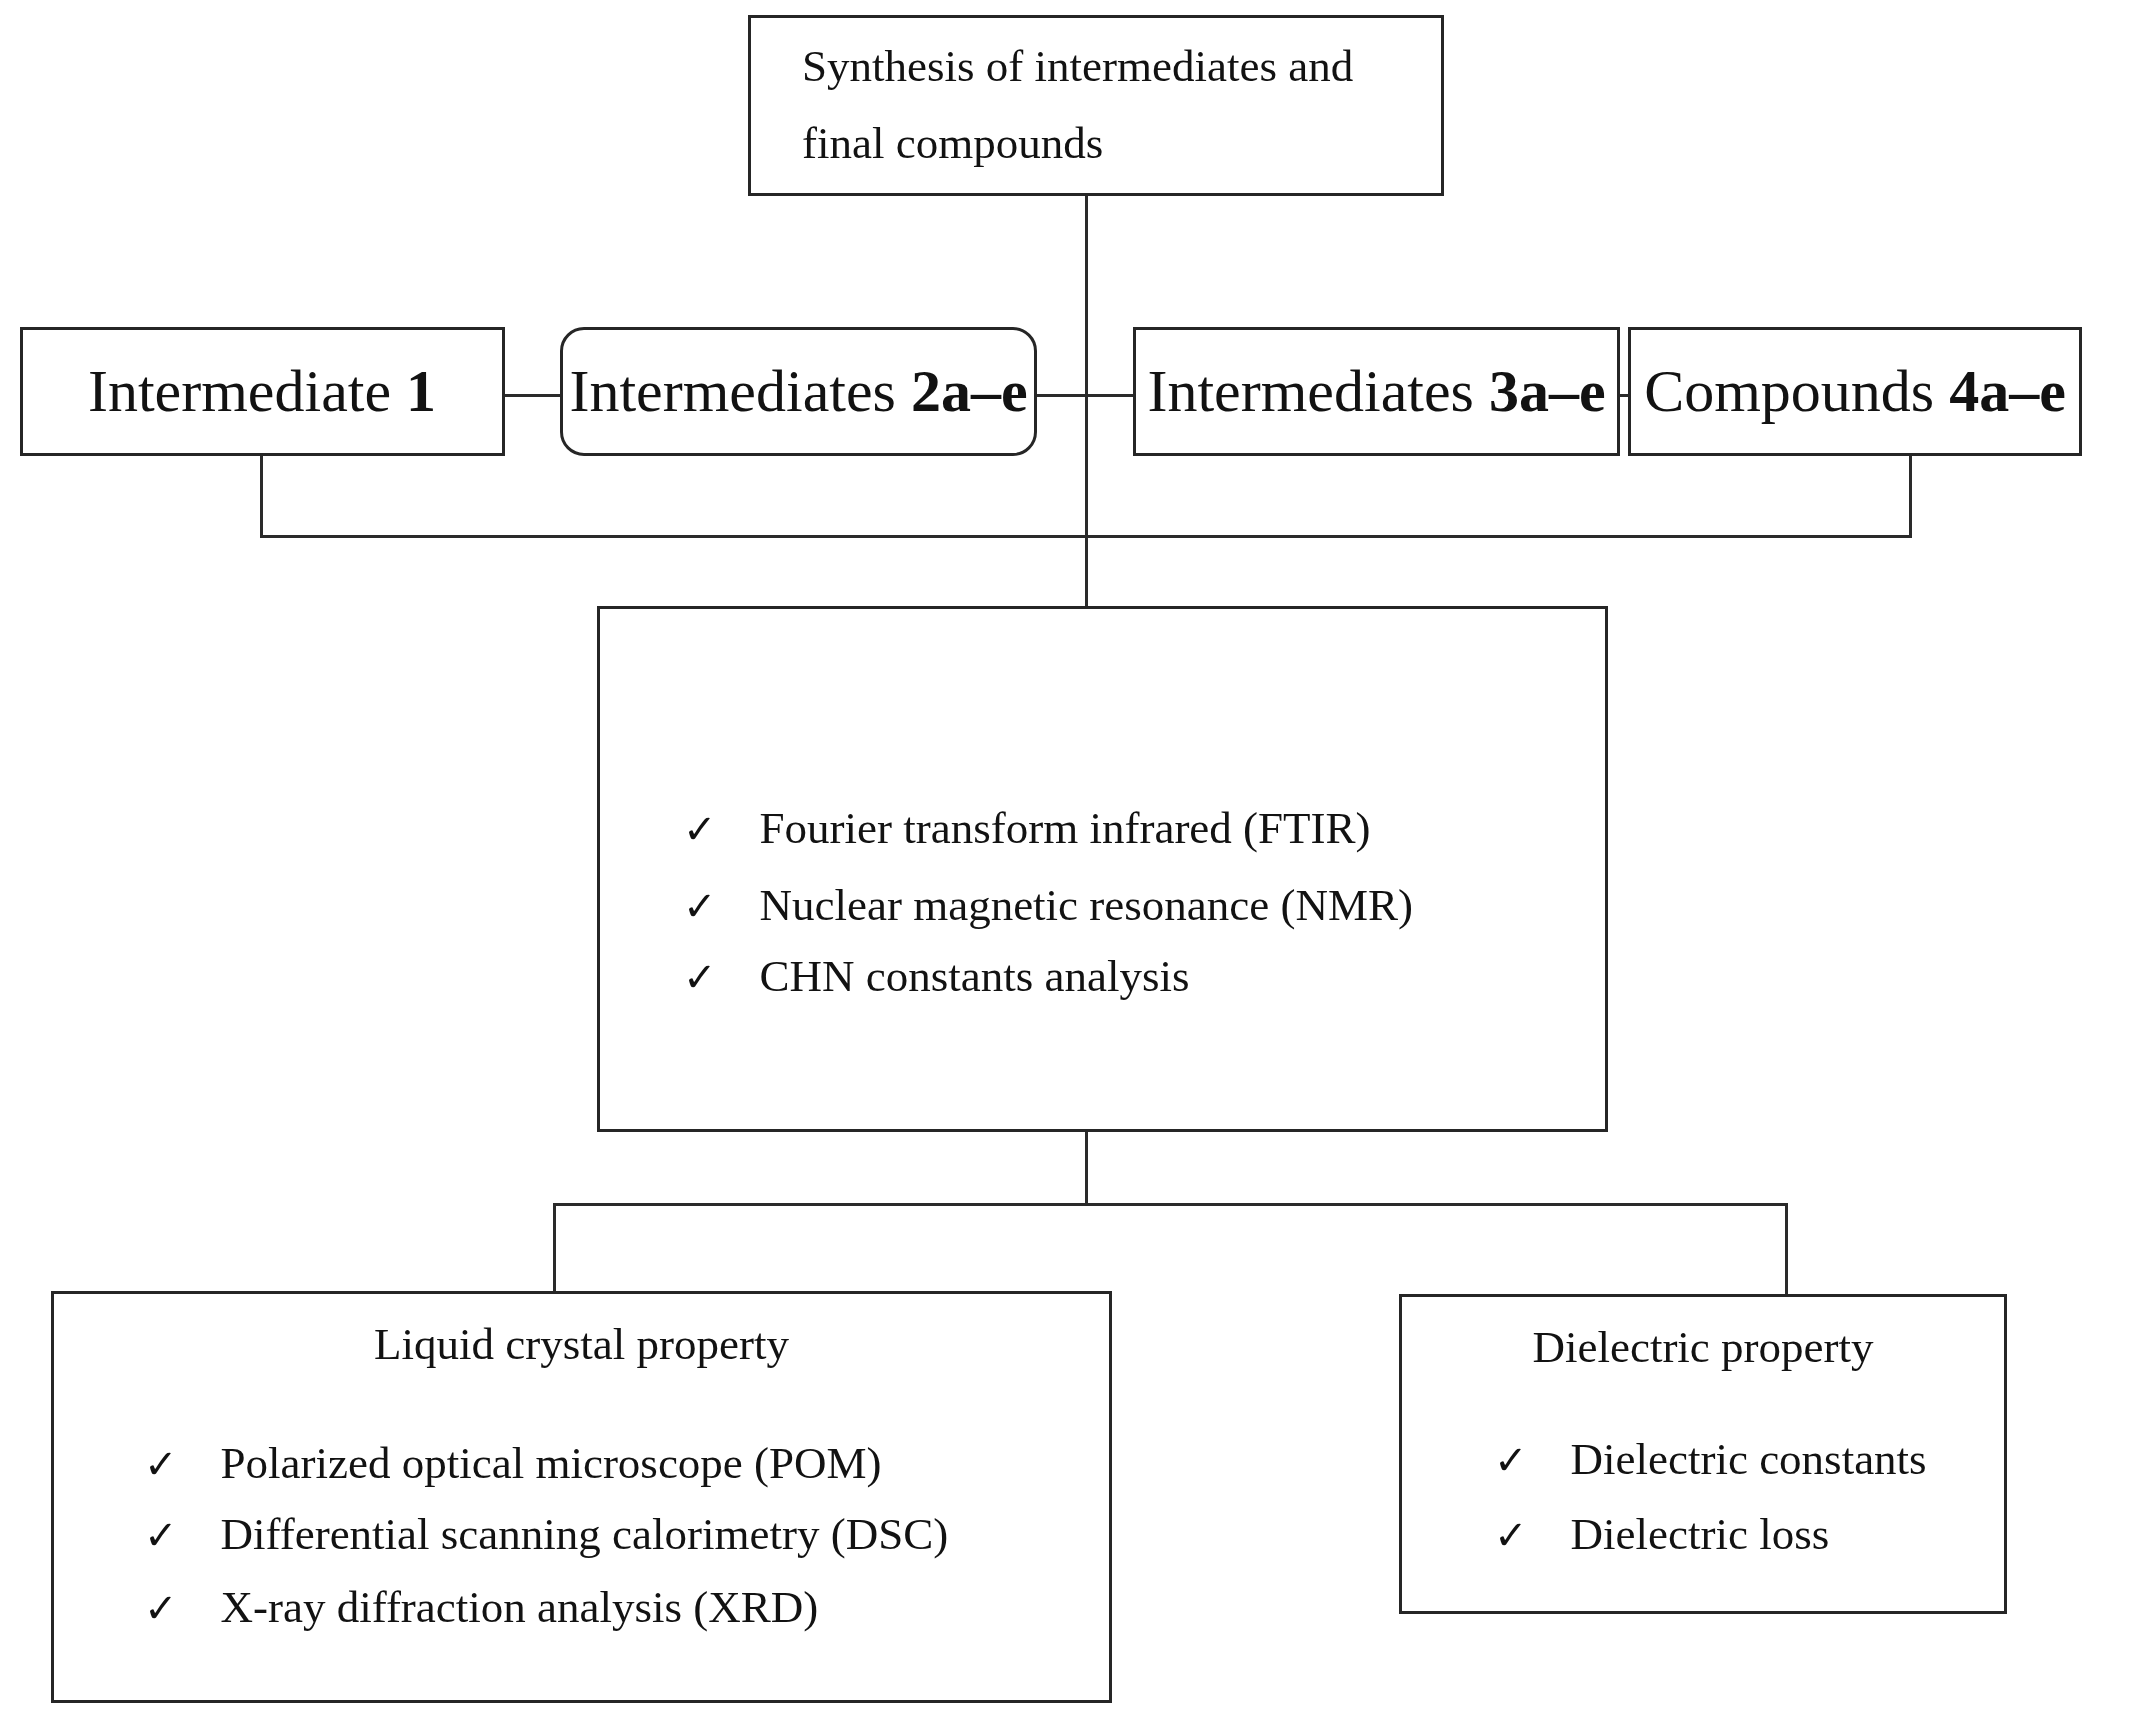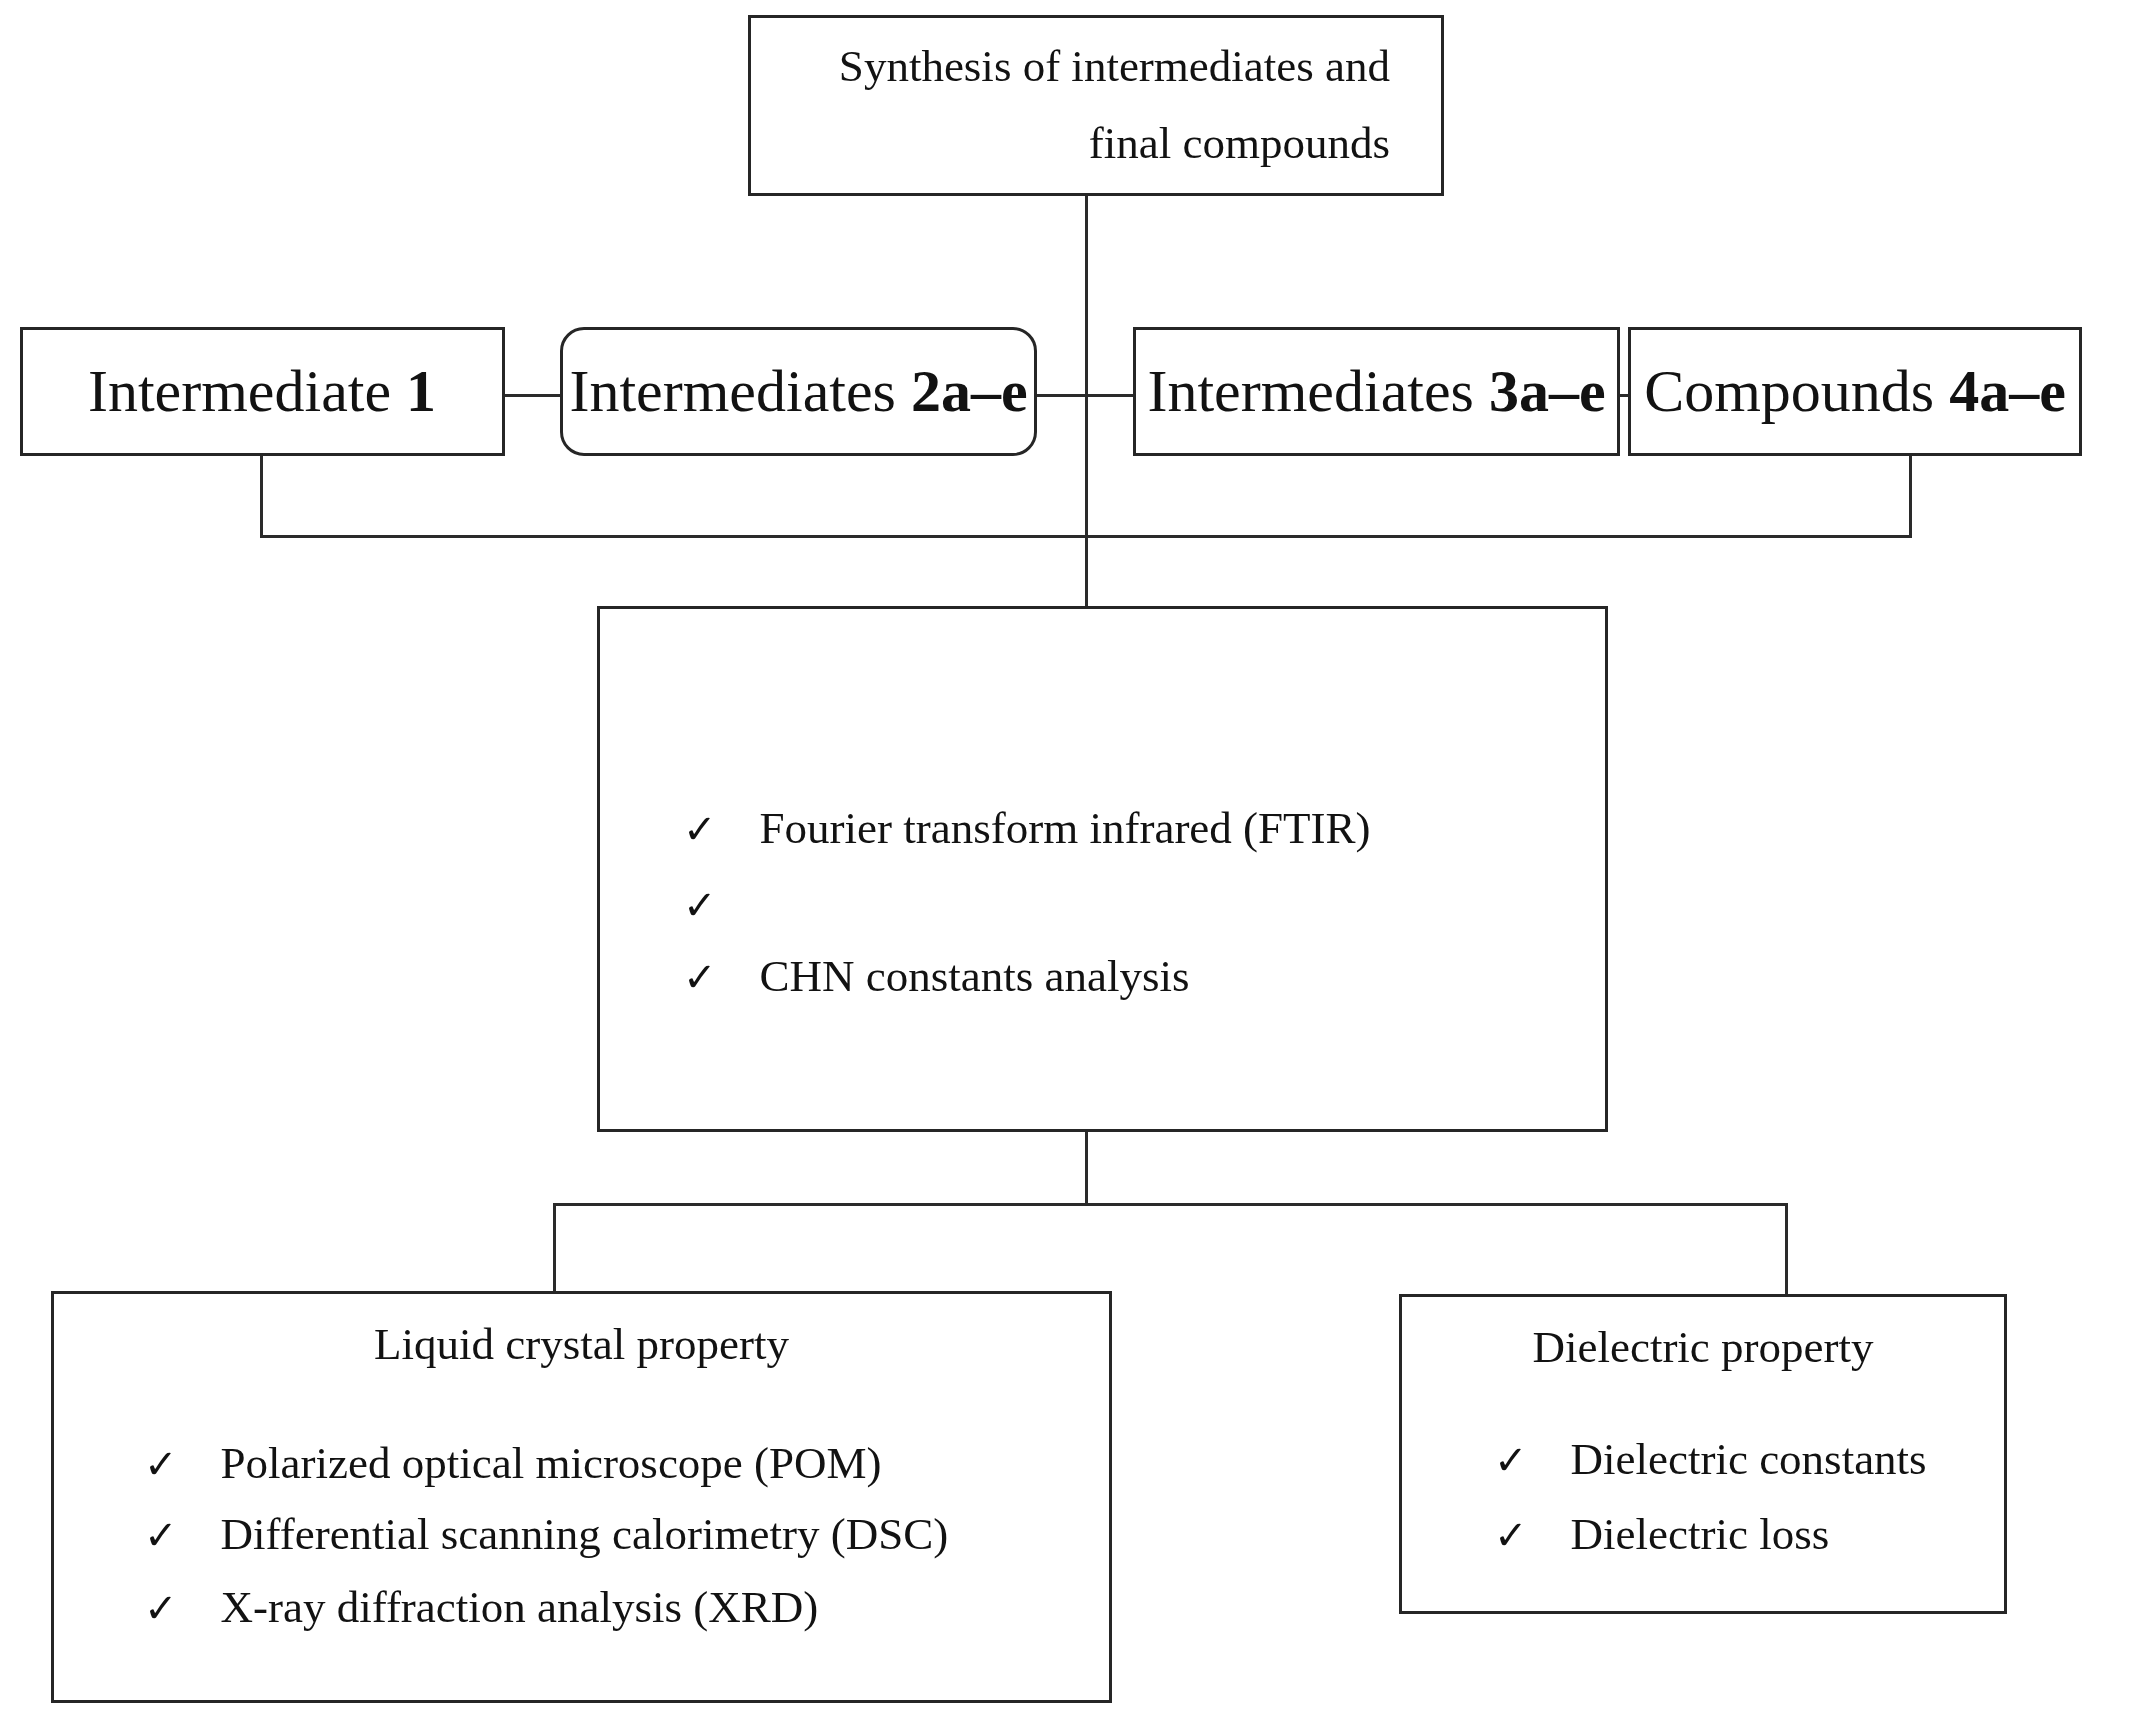--- a/index.html
+++ b/index.html
@@ -19,21 +19,21 @@
   .box {
     position: absolute;
     box-sizing: border-box;
     border: 3.6px solid #262626;
     background: #ffffff;
   }
   .center-flex {
     display: flex;
     align-items: center;
     justify-content: center;
-    text-align: right;
+    text-align: left;
   }
   .top-box {
     left: 748px; top: 14.5px; width: 696px; height: 181px;
     font-size: 45px;
     line-height: 1.72;
     padding: 0 51px;
   }
   .row-box {
     top: 327px; height: 129px;
     font-size: 60px;
@@ -108,20 +108,21 @@
     <span><span>Compounds </span><b>4a–e</b></span>
   </div>
 
   <div class="box chem-box">
     <div class="item" style="left:83px; top:190px;">
       <span class="check">✓</span>
       <span>Fourier transform infrared (FTIR)</span>
     </div>
     <div class="item" style="left:83px; top:267px;">
       <span class="check">✓</span>
+      <span>Nuclear magnetic resonance (NMR)</span>
     </div>
     <div class="item" style="left:83px; top:338px;">
       <span class="check">✓</span>
       <span>CHN constants analysis</span>
     </div>
   </div>
 
   <div class="box lc-box">
     <div class="panel-title" style="top:21px;">Liquid crystal property</div>
     <div class="item" style="left:90px; top:140px;">

